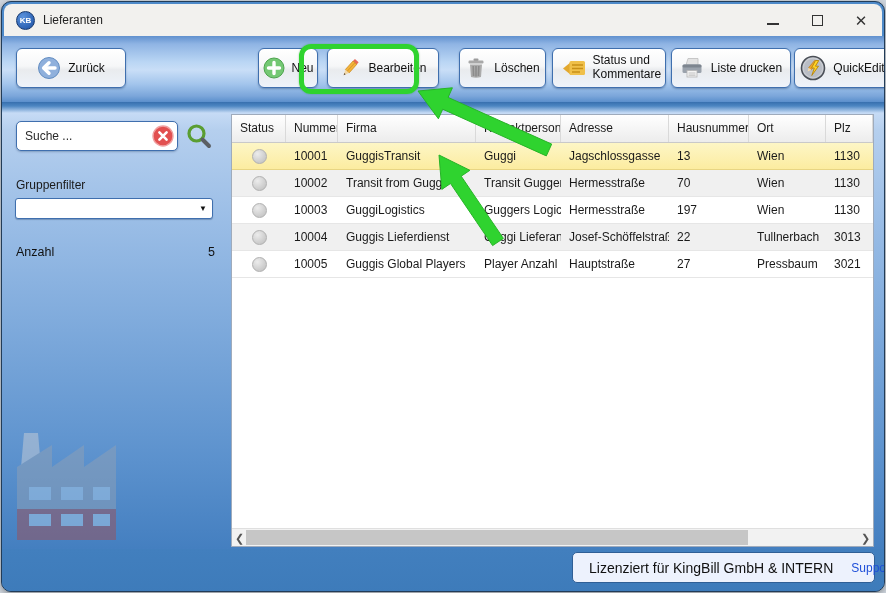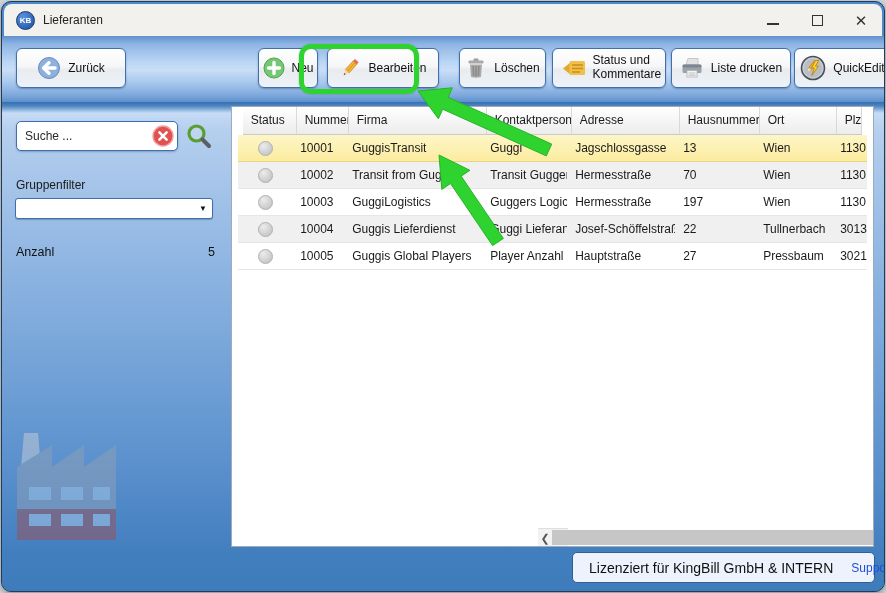--- a/index.html
+++ b/index.html
@@ -61,22 +61,22 @@
   .group-label{margin:27px 0 6px 14px;font-size:12px;}
   .group-dd{margin-left:13px;width:198px;height:21px;background:#fff;
     border:1px solid #3f6fae;border-radius:3px;display:flex;align-items:center;
     box-shadow:0 1px 1px rgba(20,50,90,.3);cursor:pointer;}
   .group-dd .dd-val{flex:1;font-size:12px;padding-left:6px;}
   .group-dd .dd-arrow{width:18px;text-align:center;font-size:8px;color:#111;}
   .count-row{margin:26px 16px 0 14px;display:flex;justify-content:space-between;
     font-size:12.5px;color:#111;}
   .factory{position:absolute;left:10px;bottom:6px;opacity:.5;}
   
-  .panel{margin:4px 10px 2px 0;width:647px;background:#fff;
-    border:1px solid #9fabbc;display:flex;flex-direction:column;overflow:hidden;align-items:center;}
+  .panel{margin:12px 10px 2px 0;width:647px;background:#fff;
+    border:1px solid #9fabbc;display:flex;flex-direction:column;overflow:hidden;}
   .thead,.trow{display:grid;grid-template-columns:54px 52px 138px 85px 108px 80px 77px 1fr;}
   .thead{height:28px;background:linear-gradient(180deg,#ffffff,#ececec);
     border-bottom:1px solid #c9c9c9;flex:0 0 28px;}
   .th{font-size:12px;line-height:27px;padding-left:8px;border-right:1px solid #d9d9d9;
     white-space:nowrap;overflow:hidden;}
   .trow{height:27px;flex:0 0 27px;border-bottom:1px solid #e6e6e6;cursor:pointer;}
   .trow.alt{background:#f0f0f0;}
   .trow.selected{background:linear-gradient(180deg,#fdf6c6,#fcecA0);border-bottom:1px solid #e8d583;}
   .td{font-size:12px;line-height:26px;padding-left:8px;white-space:nowrap;overflow:hidden;}
   .td.status-cell{display:flex;align-items:center;justify-content:center;padding-left:0;}

